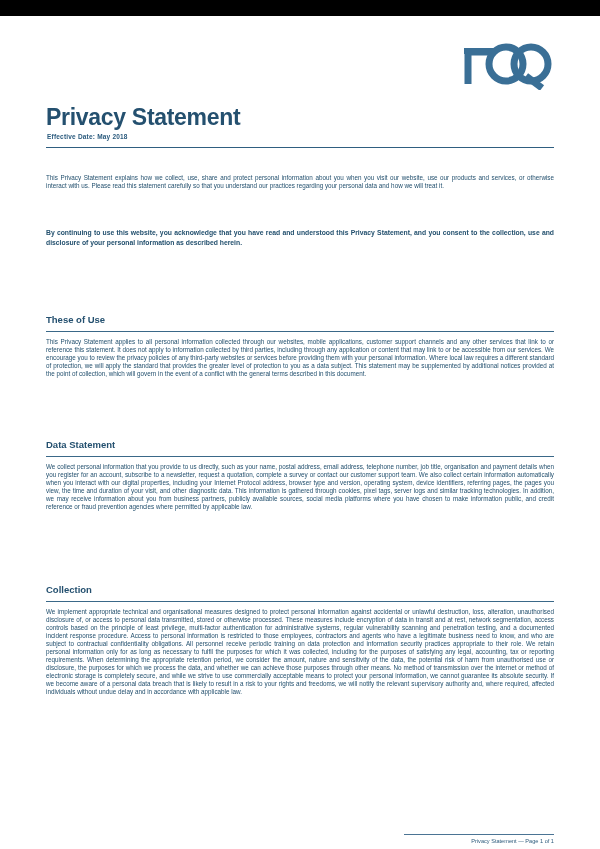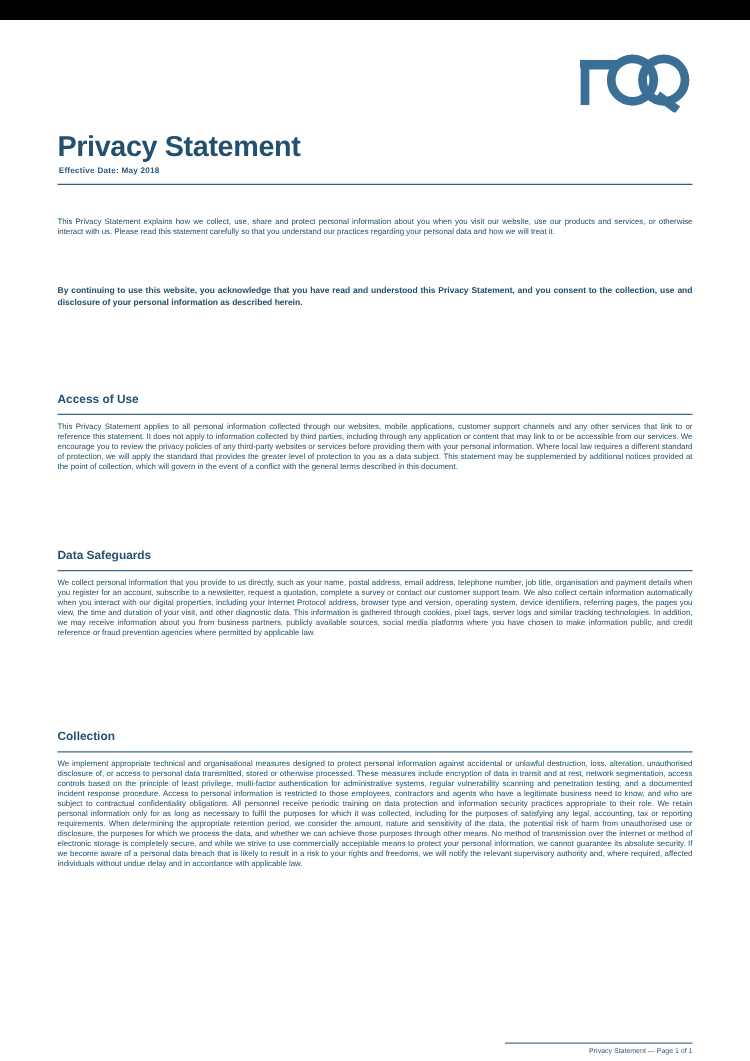--- a/index.html
+++ b/index.html
@@ -128,25 +128,25 @@
     </div>
 
     <h1 class="doc-title">Privacy Statement</h1>
     <div class="doc-subtitle">Effective Date: May 2018</div>
     <div class="title-rule"></div>
 
     <div class="para" style="top:158px;">This Privacy Statement explains how we collect, use, share and protect personal information about you when you visit our website, use our products and services, or otherwise interact with us. Please read this statement carefully so that you understand our practices regarding your personal data and how we will treat it.</div>
 
     <div class="para bold" style="top:212px;">By continuing to use this website, you acknowledge that you have read and understood this Privacy Statement, and you consent to the collection, use and disclosure of your personal information as described herein.</div>
 
-    <div class="sec-head" style="top:298px;">Access of Use</div>
+    <div class="sec-head" style="top:298px;">These of Use</div>
     <div class="sec-rule" style="top:315px;"></div>
     <div class="para" style="top:322px;">This Privacy Statement applies to all personal information collected through our websites, mobile applications, customer support channels and any other services that link to or reference this statement. It does not apply to information collected by third parties, including through any application or content that may link to or be accessible from our services. We encourage you to review the privacy policies of any third-party websites or services before providing them with your personal information. Where local law requires a different standard of protection, we will apply the standard that provides the greater level of protection to you as a data subject. This statement may be supplemented by additional notices provided at the point of collection, which will govern in the event of a conflict with the general terms described in this document.</div>
 
-    <div class="sec-head" style="top:423px;">Data Safeguards</div>
+    <div class="sec-head" style="top:423px;">Data Statement</div>
     <div class="sec-rule" style="top:440px;"></div>
     <div class="para" style="top:447px;">We collect personal information that you provide to us directly, such as your name, postal address, email address, telephone number, job title, organisation and payment details when you register for an account, subscribe to a newsletter, request a quotation, complete a survey or contact our customer support team. We also collect certain information automatically when you interact with our digital properties, including your Internet Protocol address, browser type and version, operating system, device identifiers, referring pages, the pages you view, the time and duration of your visit, and other diagnostic data. This information is gathered through cookies, pixel tags, server logs and similar tracking technologies. In addition, we may receive information about you from business partners, publicly available sources, social media platforms where you have chosen to make information public, and credit reference or fraud prevention agencies where permitted by applicable law.</div>
 
     <div class="sec-head" style="top:568px;">Collection</div>
     <div class="sec-rule" style="top:585px;"></div>
     <div class="para" style="top:592px;">We implement appropriate technical and organisational measures designed to protect personal information against accidental or unlawful destruction, loss, alteration, unauthorised disclosure of, or access to personal data transmitted, stored or otherwise processed. These measures include encryption of data in transit and at rest, network segmentation, access controls based on the principle of least privilege, multi-factor authentication for administrative systems, regular vulnerability scanning and penetration testing, and a documented incident response procedure. Access to personal information is restricted to those employees, contractors and agents who have a legitimate business need to know, and who are subject to contractual confidentiality obligations. All personnel receive periodic training on data protection and information security practices appropriate to their role. We retain personal information only for as long as necessary to fulfil the purposes for which it was collected, including for the purposes of satisfying any legal, accounting, tax or reporting requirements. When determining the appropriate retention period, we consider the amount, nature and sensitivity of the data, the potential risk of harm from unauthorised use or disclosure, the purposes for which we process the data, and whether we can achieve those purposes through other means. No method of transmission over the internet or method of electronic storage is completely secure, and while we strive to use commercially acceptable means to protect your personal information, we cannot guarantee its absolute security. If we become aware of a personal data breach that is likely to result in a risk to your rights and freedoms, we will notify the relevant supervisory authority and, where required, affected individuals without undue delay and in accordance with applicable law.</div>
 
     <div class="footer-rule"></div>
     <div class="footer-text">Privacy Statement — Page 1 of 1</div>
   </div>

